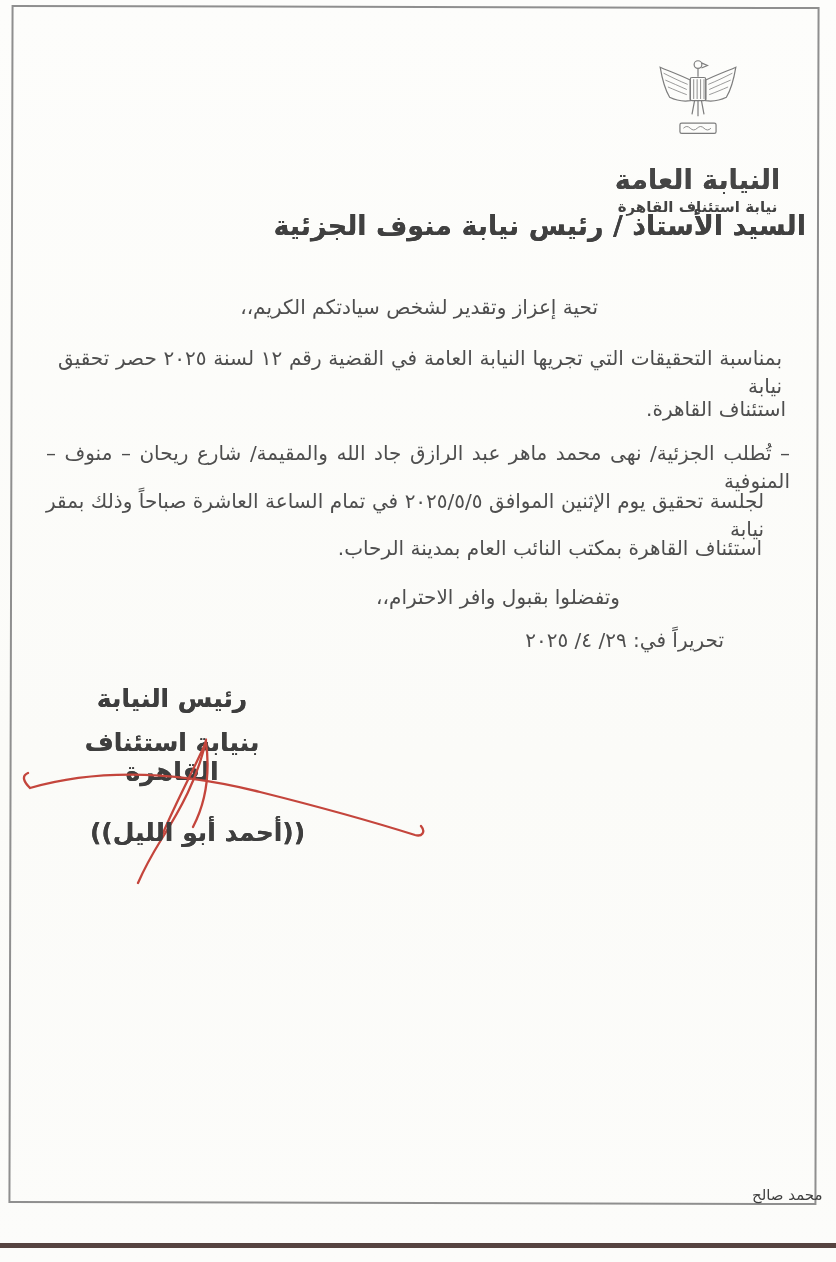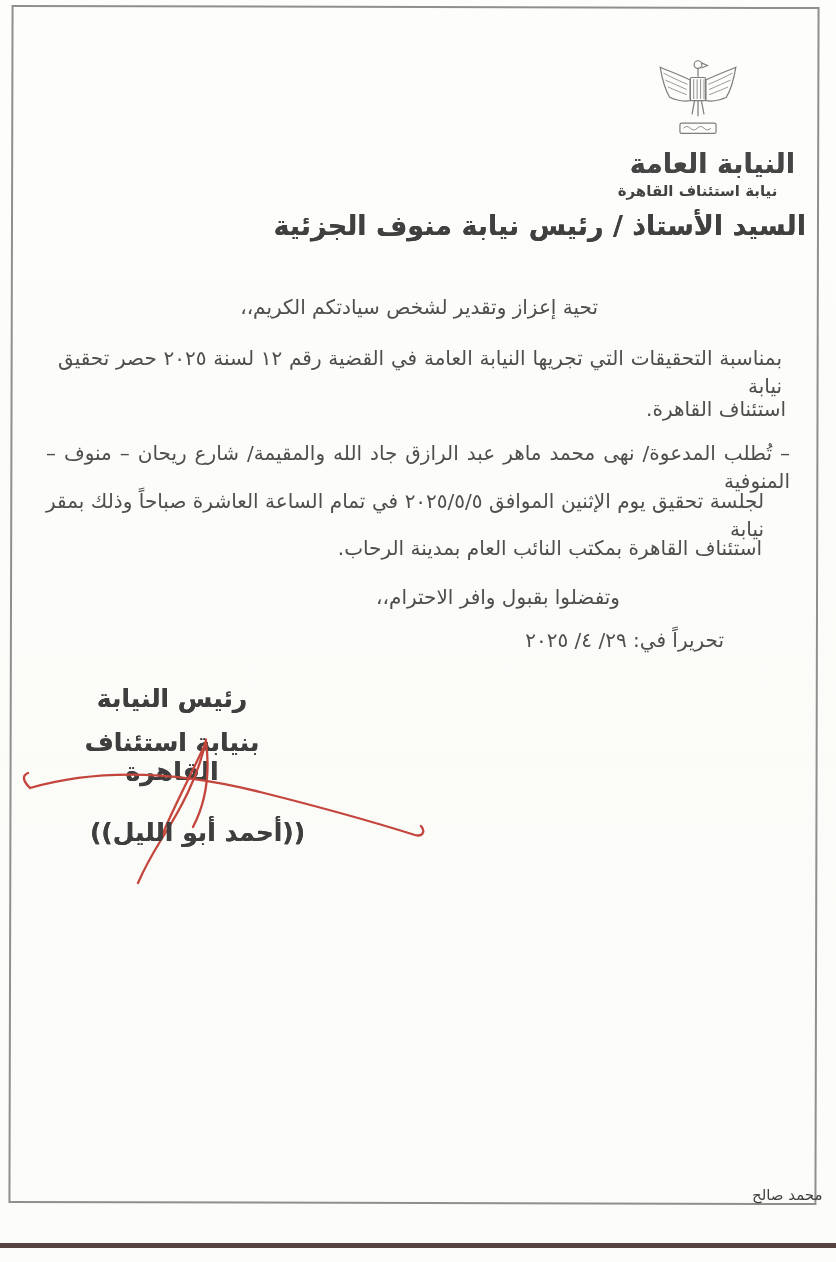--- a/index.html
+++ b/index.html
@@ -37,27 +37,26 @@
 
   
   .letterhead {
     position: absolute;
     left: 600px; top: 56px;
     width: 195px;
     text-align: center;
   }
   .emblem-wrap { display: inline-block; }
   .org-name {
-    margin-top: 2px;
+    margin-top: 18px;
     font-size: 27px;
     font-weight: 800;
     color: #454545;
     letter-spacing: 1px;
     text-shadow: 0 0 0.5px #555;
-    text-align: right;
   }
   .org-branch {
     margin-top: 3px;
     font-size: 15px;
     font-weight: 700;
     color: #424242;
   }
 
   
   .title-line {
@@ -170,21 +169,21 @@
     <div class="org-branch">نيابة استئناف القاهرة</div>
   </div>
 
   <div class="title-line">السيد الأستاذ / رئيس نيابة منوف الجزئية</div>
 
   <div class="body-line greeting-line">تحية إعزاز وتقدير لشخص سيادتكم الكريم،،</div>
 
   <div class="body-line justify-line p1-l1">بمناسبة التحقيقات التي تجريها النيابة العامة في القضية رقم ١٢ لسنة ٢٠٢٥ حصر تحقيق نيابة</div>
   <div class="body-line p1-l2">استئناف القاهرة.</div>
 
-  <div class="body-line justify-line p2-l1">– تُطلب المدعوة/ نهى محمد ماهر عبد الرازق جاد الله والمقيمة/ شارع ريحان – منوف – المنوفية</div>
+  <div class="body-line justify-line p2-l1">– تُطلب الجزئية/ نهى محمد ماهر عبد الرازق جاد الله والمقيمة/ شارع ريحان – منوف – المنوفية</div>
   <div class="body-line justify-line p2-l2">لجلسة تحقيق يوم الإثنين الموافق ٢٠٢٥/٥/٥ في تمام الساعة العاشرة صباحاً وذلك بمقر نيابة</div>
   <div class="body-line closing-line">وتفضلوا بقبول وافر الاحترام،،</div>
 
   <div class="body-line p2-l3">استئناف القاهرة بمكتب النائب العام بمدينة الرحاب.</div>
   <div class="body-line date-line">تحريراً في:  ٢٩/ ٤/ ٢٠٢٥</div>
 
   <div class="sig-block">
     <div class="sig-title">رئيس النيابة</div>
     <div class="sig-title">بنيابة استئناف القاهرة</div>
   </div>

